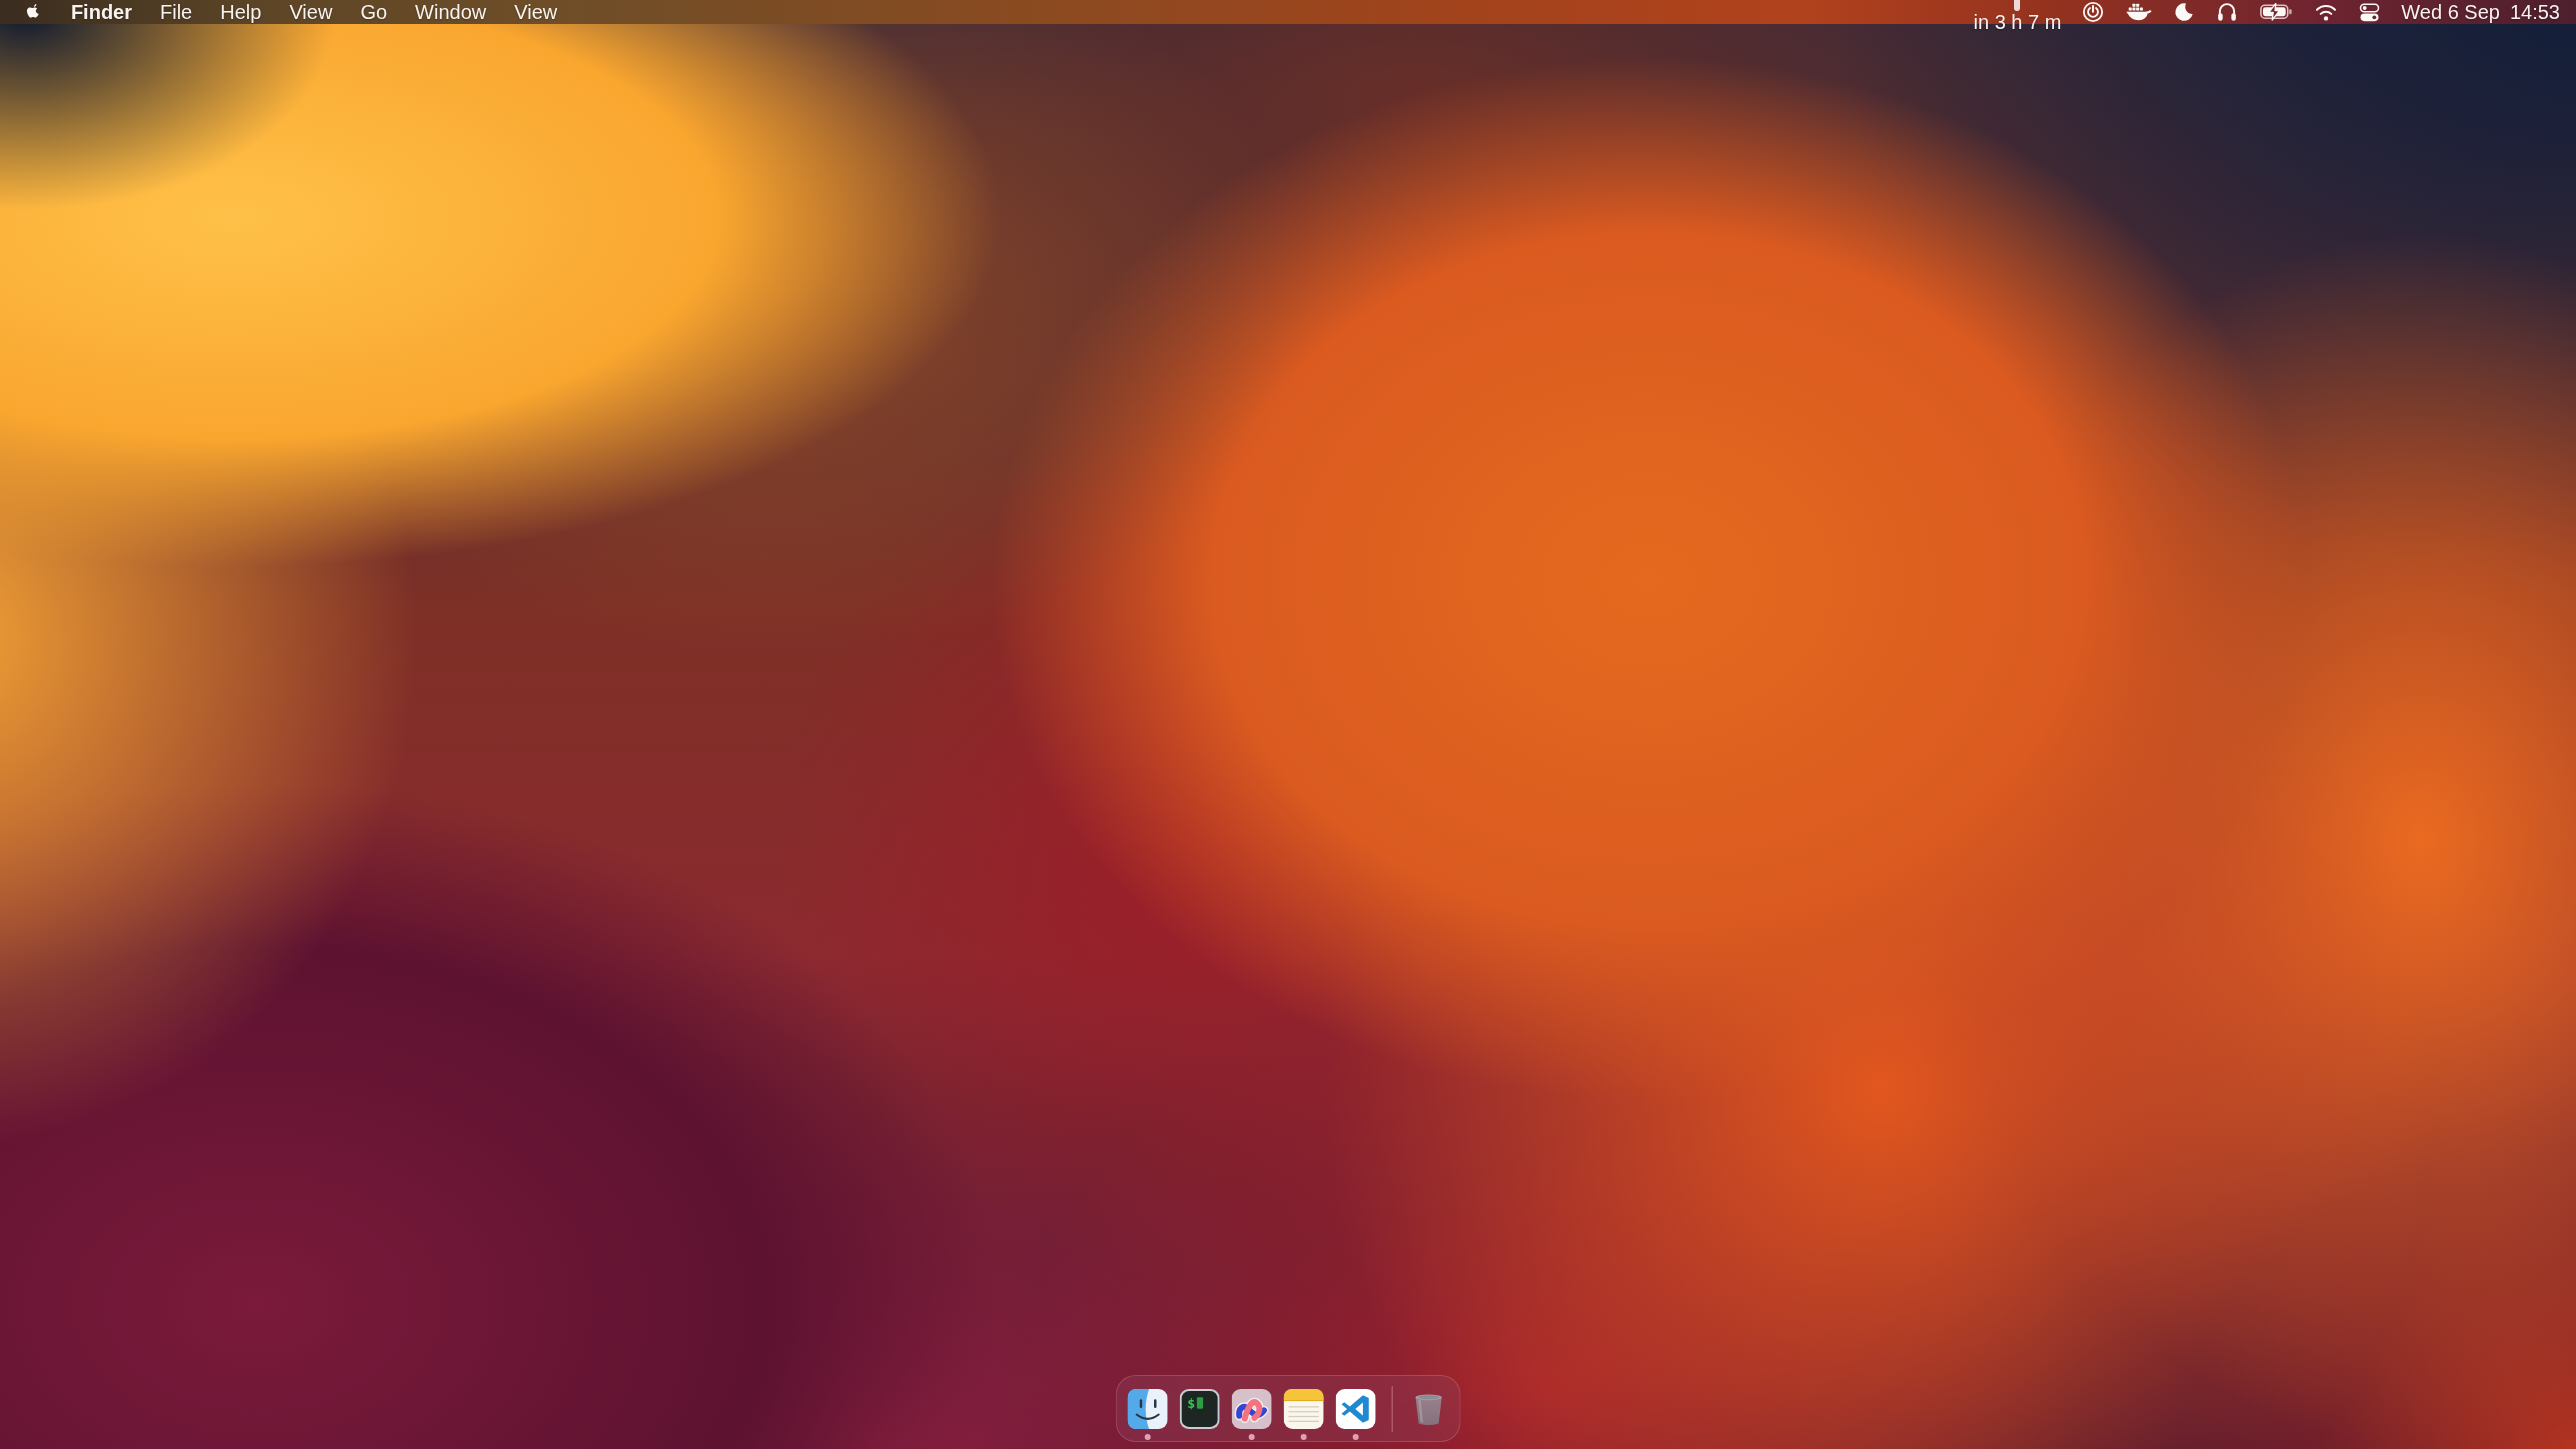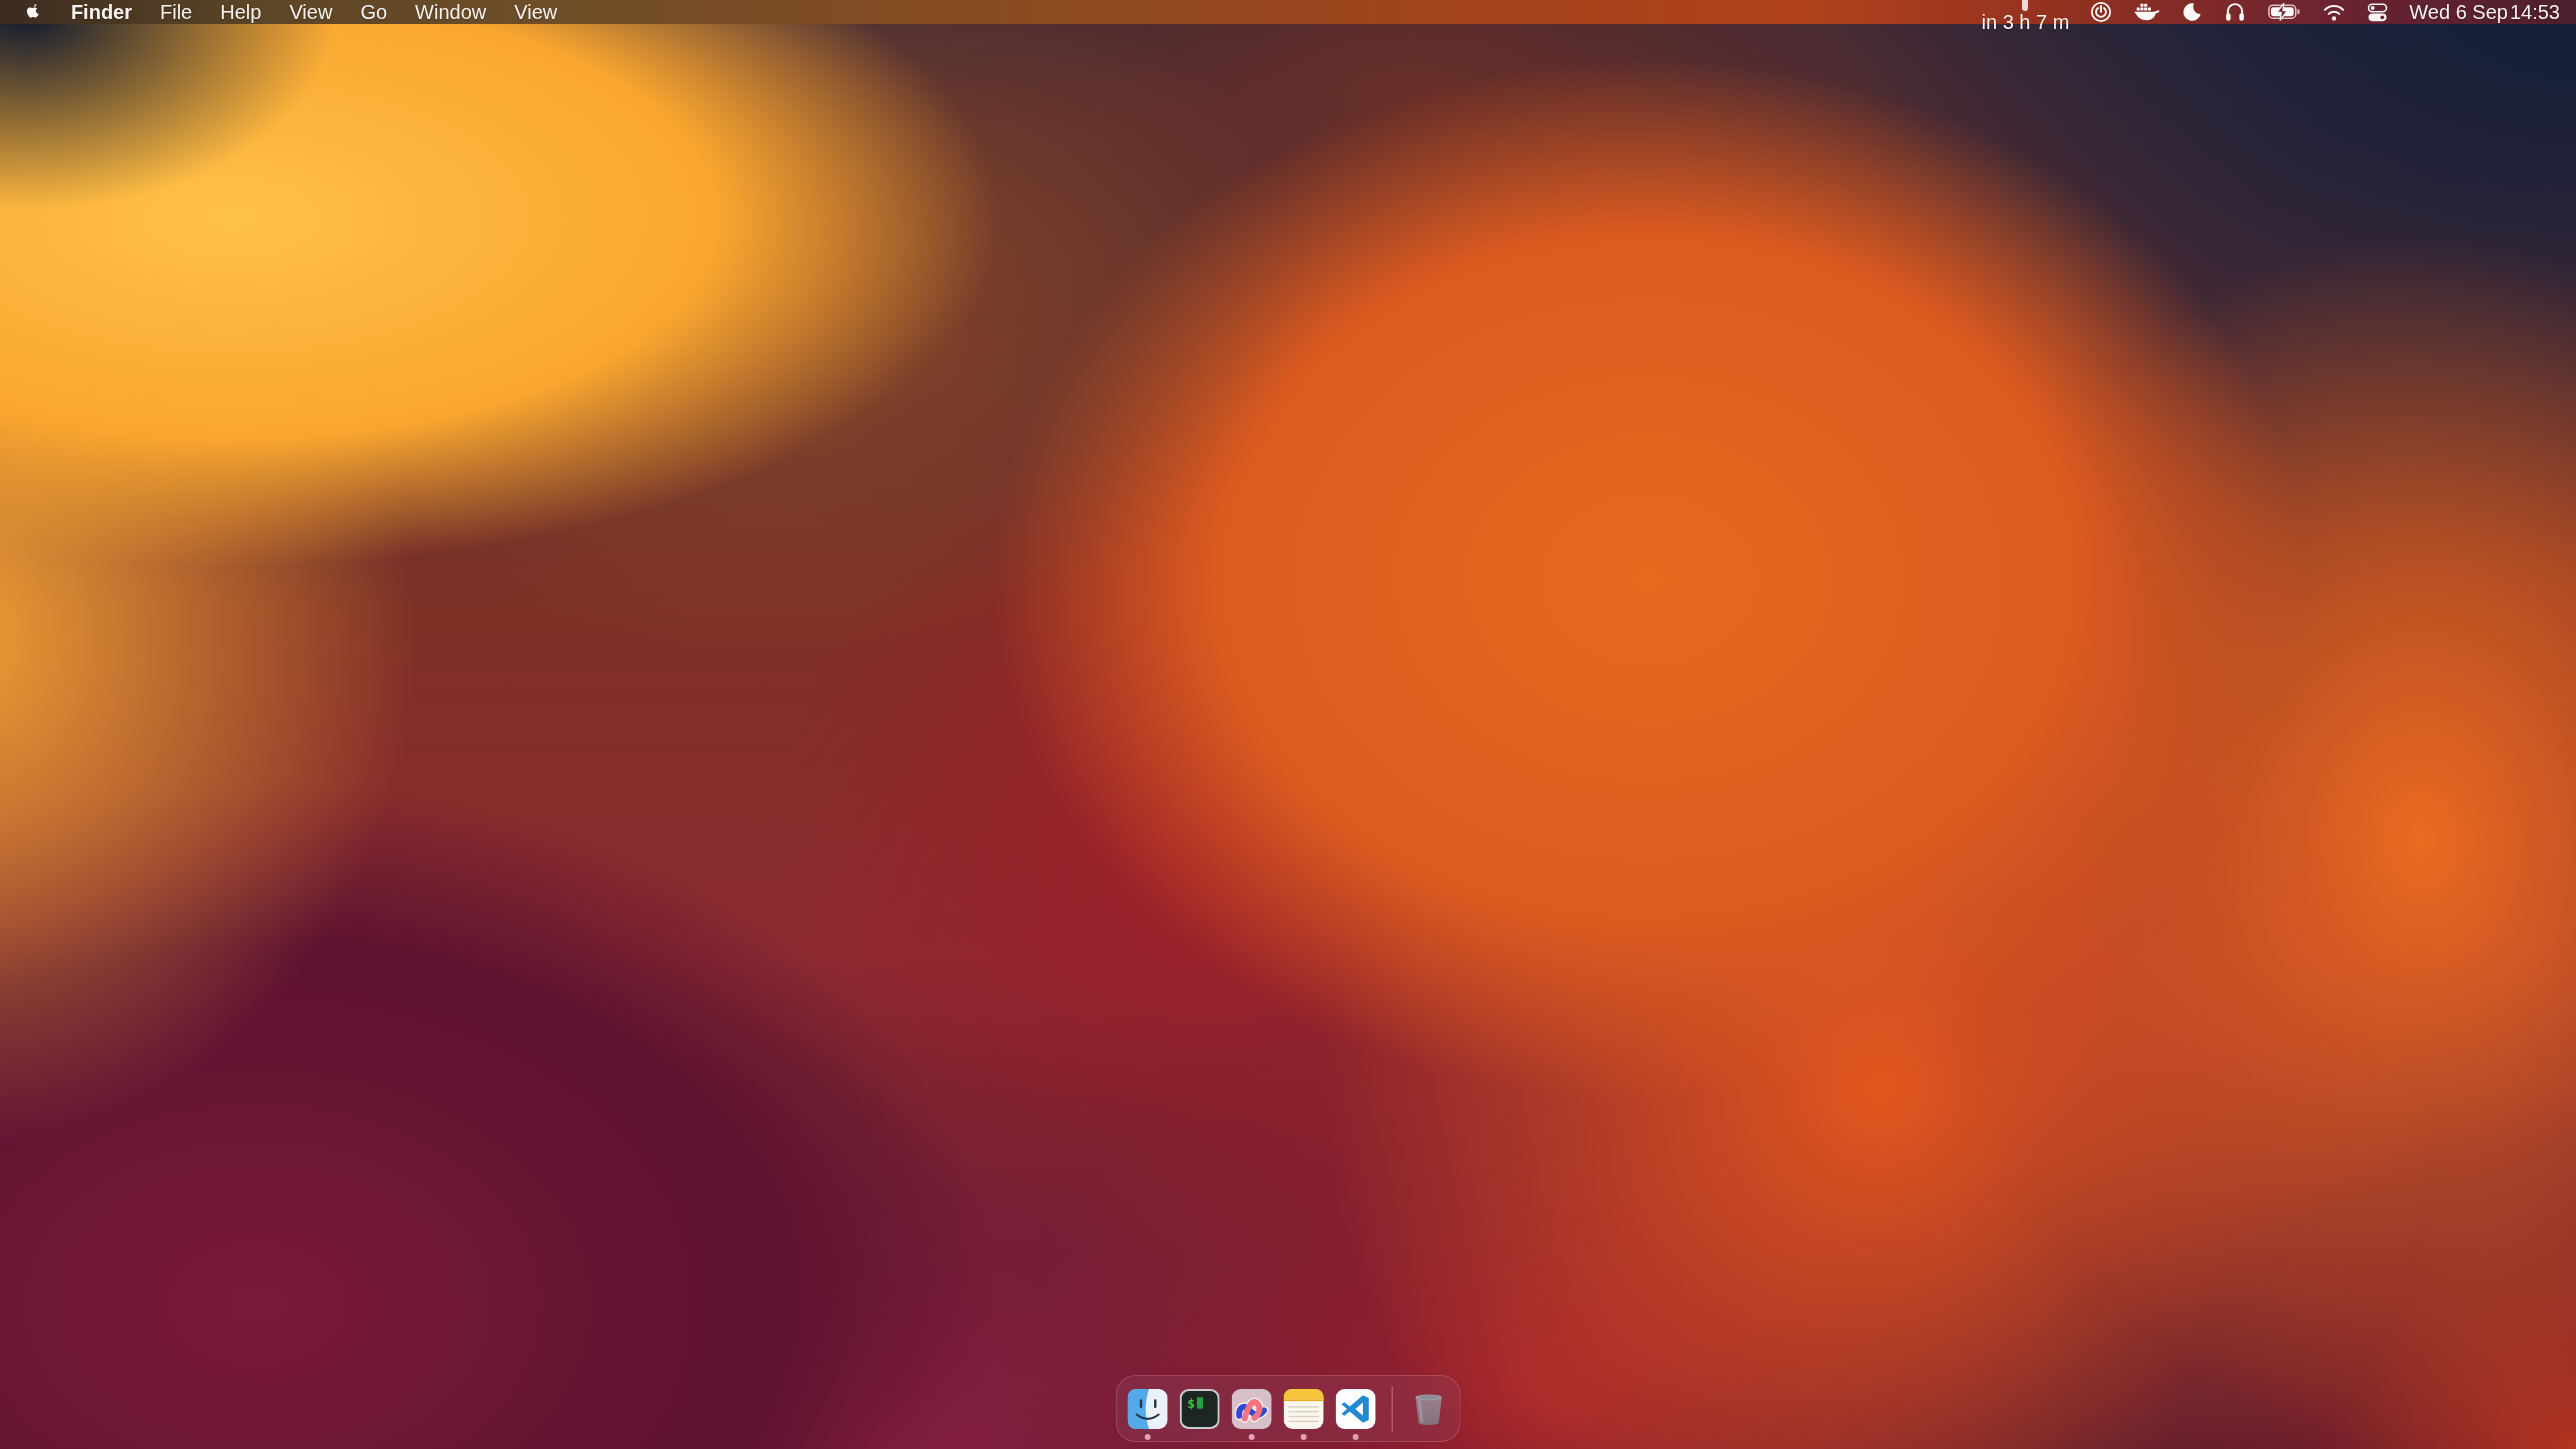--- a/index.html
+++ b/index.html
@@ -36,21 +36,21 @@
     text-shadow:0 0.7px 2px rgba(0,0,0,.28);
   }
   .menubar-left { display:flex; align-items:center; padding-left:25.5px; column-gap:28px; }
   .menubar-left .apple { display:flex; align-items:center; }
   .menu-item { white-space:nowrap; cursor:default; }
   .menu-item.app-name { font-weight:bold; }
   .menubar-right { display:flex; align-items:center; padding-right:16px; column-gap:20px; }
   .status-group { display:flex; align-items:center; column-gap:8px;flex-direction:column; }
   .status-icon { display:flex; align-items:center; }
   .timer-pill { width:6px; height:20px; border-radius:3.4px; background:rgba(255,248,246,.85); }
-  .clock { display:flex; column-gap:2px; }
+  .clock { display:flex; column-gap:10px; }
 
   
   .dock {
     position:absolute; bottom:6.7px; left:50%; transform:translateX(-50%);
     height:67px; padding:0 10.7px;
     display:flex; align-items:center; column-gap:12px;
     border-radius:20px;
     background:rgba(146,74,98,0.30);
     border:1.3px solid rgba(255,175,195,0.22);
     backdrop-filter:blur(16px);

